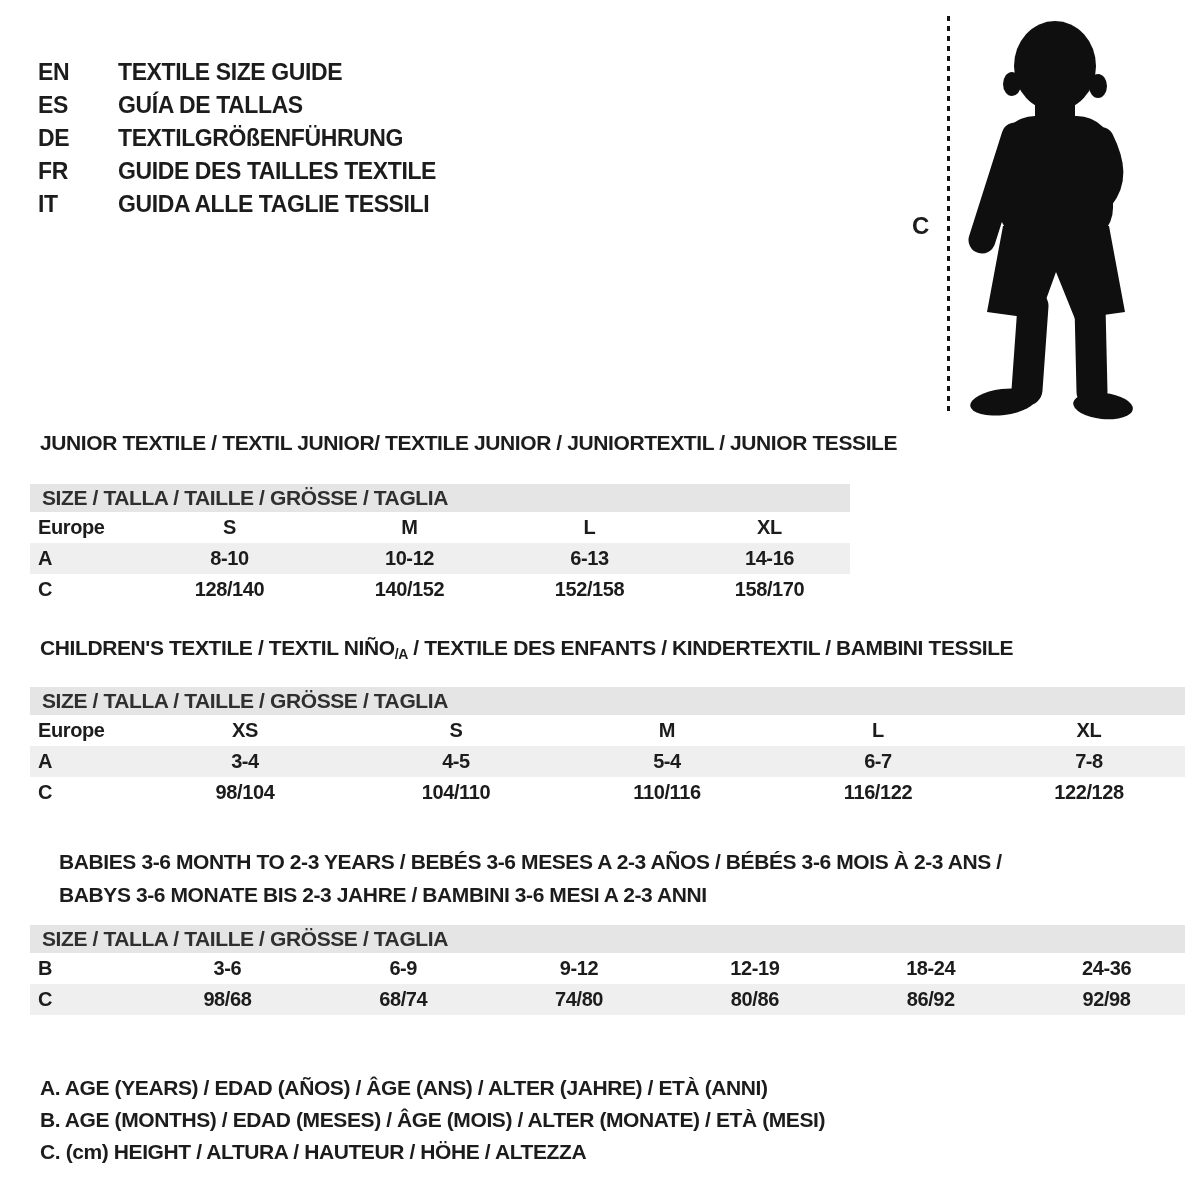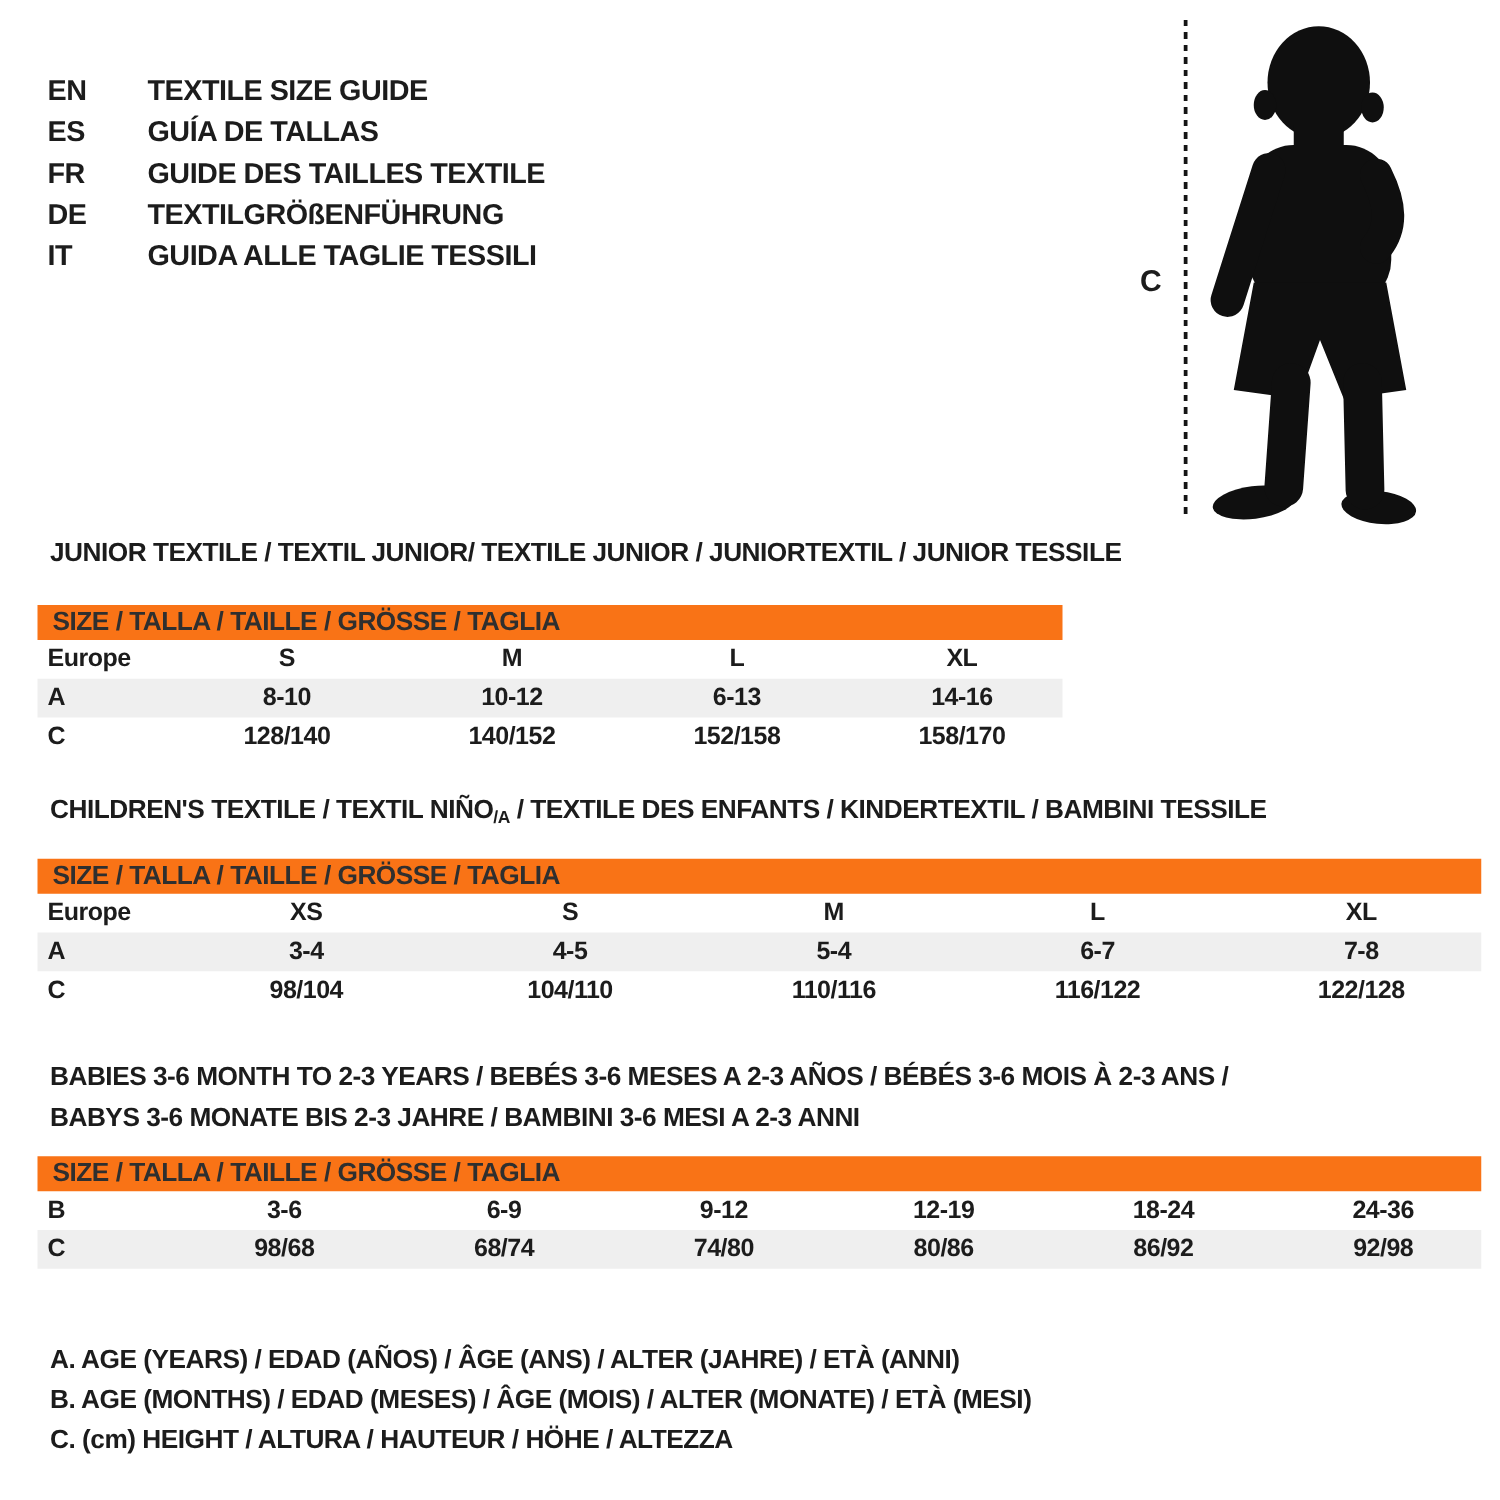--- a/index.html
+++ b/index.html
@@ -16,21 +16,21 @@
   
   .dash-line{position:absolute;left:947px;top:16px;width:3px;height:400px;
     background:repeating-linear-gradient(to bottom,#141414 0 5px,transparent 5px 10px);}
   .c-label{position:absolute;left:912px;top:212px;font-size:24px;font-weight:bold;}
   .fig-svg{position:absolute;left:955px;top:14px;}
   
   .sec-title{position:absolute;left:40px;font-size:21px;font-weight:bold;white-space:nowrap;}
   .sec-title .sub{font-size:14px;vertical-align:-4px;}
   
   .tbl{position:absolute;left:30px;}
-  .size-bar{height:28px;line-height:28px;background:#f97316;color:#2f2f2f;
+  .size-bar{height:28px;line-height:28px;background:#e5e5e5;color:#2f2f2f;
     font-size:21px;font-weight:bold;padding-left:12px;}
   .trow{display:flex;height:31px;align-items:center;font-size:20px;font-weight:bold;gap:19px;}
   .trow .col-label{width:100px;padding-left:8px;box-sizing:border-box;text-align:left;}
   .trow .cell{flex:1;text-align:center;}
   .shaded{background:#efefef;}
   
   .footnotes{position:absolute;left:40px;top:1072px;font-size:21px;font-weight:bold;line-height:32px;}
 </style>
 </head>
 <body>
@@ -40,26 +40,26 @@
   <div class="lang-block">
     <div class="lang-row">
       <span class="lang-code">EN</span>
       <span class="lang-title">TEXTILE SIZE GUIDE</span>
     </div>
     <div class="lang-row">
       <span class="lang-code">ES</span>
       <span class="lang-title">GUÍA DE TALLAS</span>
     </div>
     <div class="lang-row">
+      <span class="lang-code">DE</span>
+      <span class="lang-title">TEXTILGRÖßENFÜHRUNG</span>
+    </div>
+    <div class="lang-row">
       <span class="lang-code">FR</span>
       <span class="lang-title">GUIDE DES TAILLES TEXTILE</span>
-    </div>
-    <div class="lang-row">
-      <span class="lang-code">DE</span>
-      <span class="lang-title">TEXTILGRÖßENFÜHRUNG</span>
     </div>
     <div class="lang-row">
       <span class="lang-code">IT</span>
       <span class="lang-title">GUIDA ALLE TAGLIE TESSILI</span>
     </div>
   </div>
 
   <div class="dash-line"></div>
   <div class="c-label">C</div>
   <svg class="fig-svg" width="190" height="410" viewBox="0 0 190 410">
@@ -129,21 +129,21 @@
     <div class="trow">
       <span class="col-label">C</span>
       <span class="cell">98/104</span>
       <span class="cell">104/110</span>
       <span class="cell">110/116</span>
       <span class="cell">116/122</span>
       <span class="cell">122/128</span>
     </div>
   </div>
 
-  <div class="sec-title" style="top:845px;line-height:33px;">
+  <div class="sec-title" style="top:845px;line-height:33px;margin-left:19px;">
     <div>BABIES 3-6 MONTH TO 2-3 YEARS / BEBÉS 3-6 MESES A 2-3 AÑOS / BÉBÉS 3-6 MOIS À 2-3 ANS /</div>
     <div>BABYS 3-6 MONATE BIS 2-3 JAHRE / BAMBINI 3-6 MESI A 2-3 ANNI</div>
   </div>
   <div class="tbl" style="top:925px;width:1155px;">
     <div class="size-bar">SIZE / TALLA / TAILLE / GRÖSSE / TAGLIA</div>
     <div class="trow">
       <span class="col-label">B</span>
       <span class="cell">3-6</span>
       <span class="cell">6-9</span>
       <span class="cell">9-12</span>

